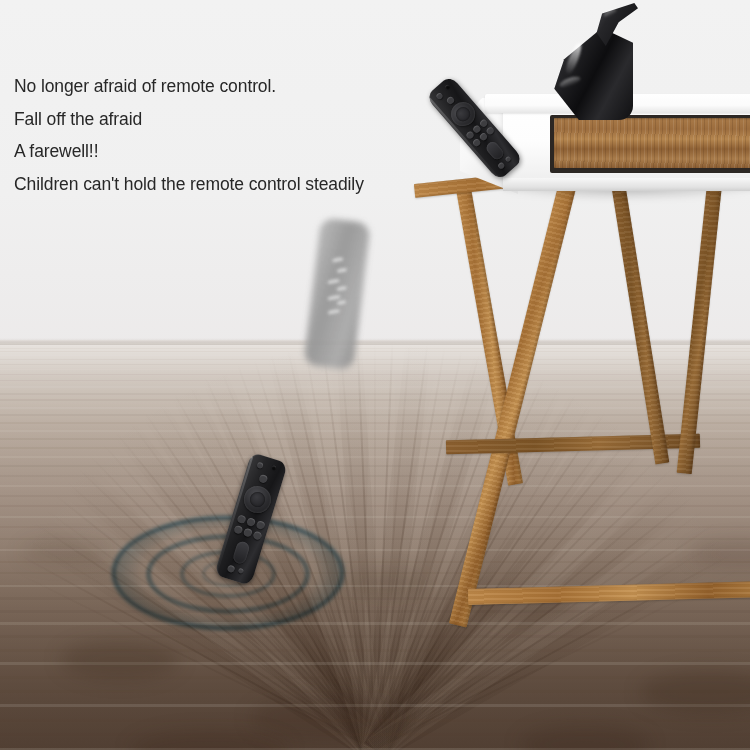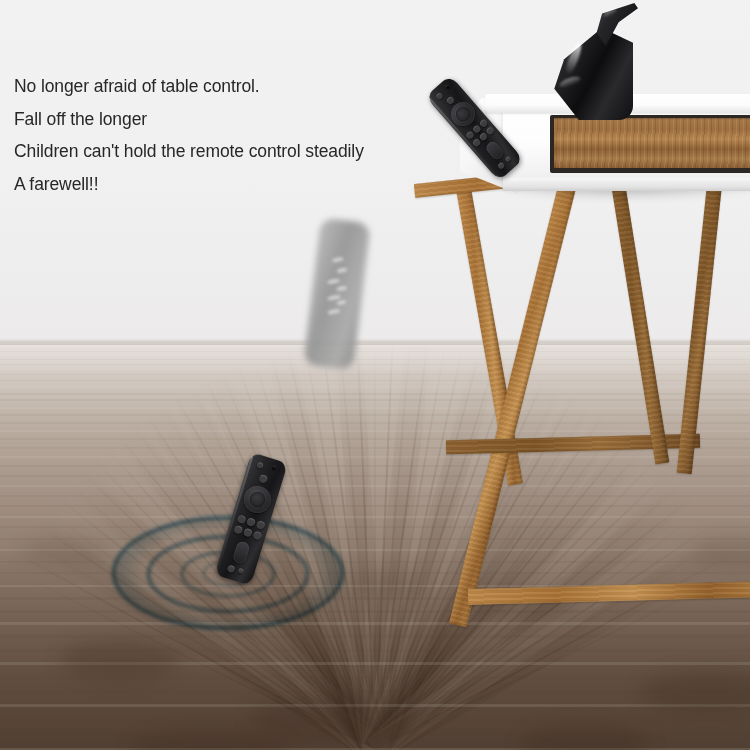--- a/index.html
+++ b/index.html
@@ -443,19 +443,19 @@
     <div class="dot" style="left:23px; top:55px; width:7px; height:7px;"></div>
     <div class="dot" style="left:5px;  top:65px; width:7px; height:7px;"></div>
     <div class="dot" style="left:14px; top:65px; width:7px; height:7px;"></div>
     <div class="dot" style="left:23px; top:65px; width:7px; height:7px;"></div>
     <div class="rocker" style="left:11px; top:77px; width:12px; height:19px;"></div>
     <div class="dot" style="left:9px;  top:99px; width:6px; height:6px;"></div>
     <div class="dot" style="left:19px; top:99px; width:5px; height:5px;"></div>
   </div>
 
   <div class="lines">
-    <div class="line">No longer afraid of table control.</div>
-    <div class="line">Fall off the longer</div>
+    <div class="line">No longer afraid of remote control.</div>
+    <div class="line">Fall off the afraid</div>
+    <div class="line">A farewell!!</div>
     <div class="line">Children can't hold the remote control steadily</div>
-    <div class="line">A farewell!!</div>
   </div>
 
 </div>
 
 </body></html>

